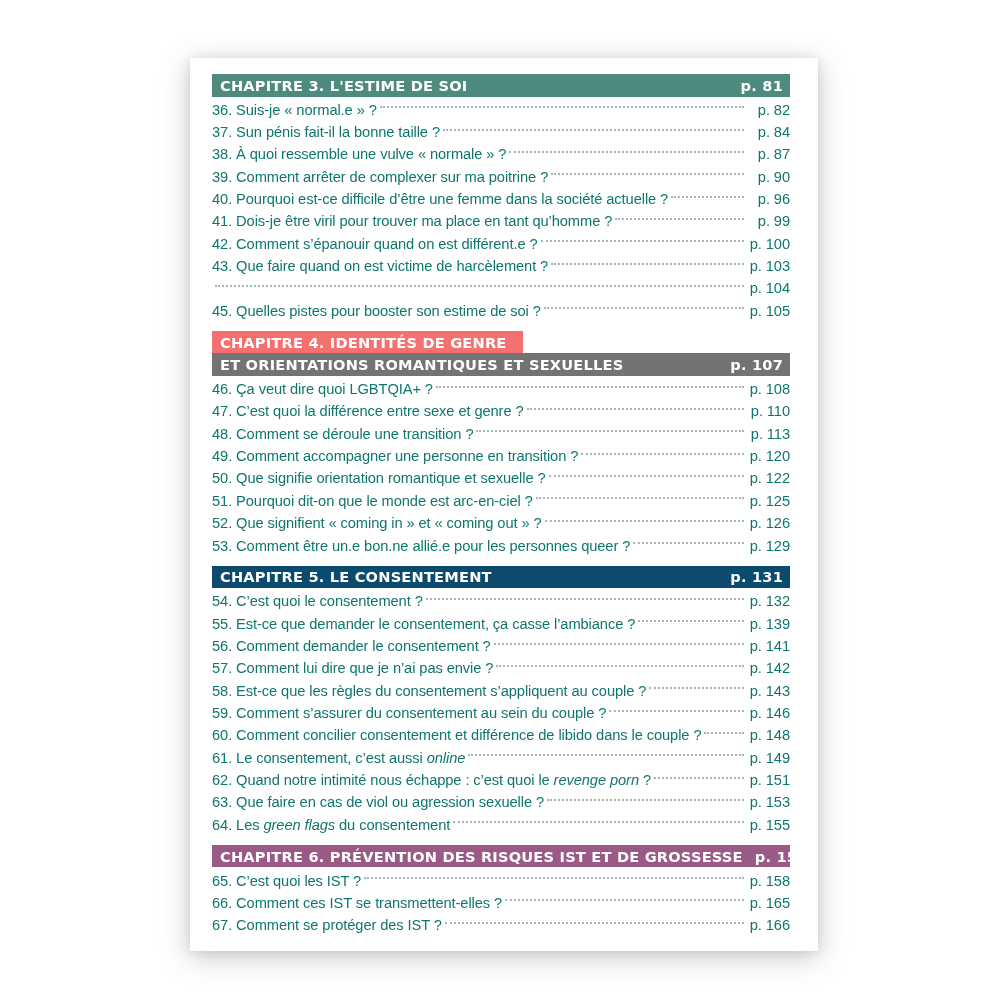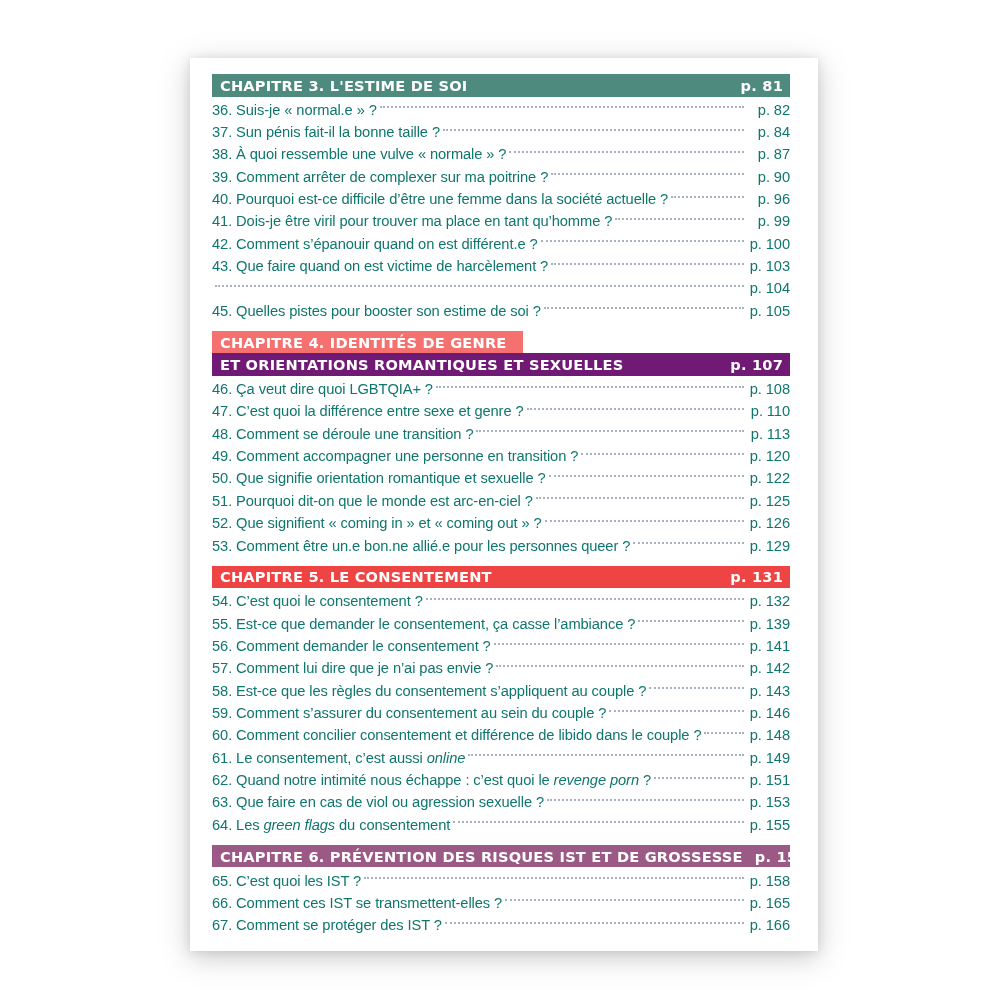--- a/index.html
+++ b/index.html
@@ -128,21 +128,21 @@
             <div class="toc-entry">
               <span class="entry-label">45. Quelles pistes pour booster son estime de soi ?</span>
               <span class="dotted-leader"></span>
               <span class="entry-page">p. 105</span>
             </div>
           </div>
         </div>
         <div class="toc-section">
           <div class="chapter-header"><div class="chapter-header-line band-fit" style="background: rgb(245, 113, 112);">
               <span class="chapter-title">CHAPITRE 4. IDENTITÉS DE GENRE</span>
-            </div><br><div class="chapter-header-line band-full" style="background: #701a75;">
+            </div><br><div class="chapter-header-line band-full" style="background: #737373;">
               <span class="chapter-title">ET ORIENTATIONS ROMANTIQUES  ET SEXUELLES</span>
               <span class="chapter-page">p. 107</span>
             </div></div>
           <div class="entries">
             <div class="toc-entry">
               <span class="entry-label">46. Ça veut dire quoi LGBTQIA+ ?</span>
               <span class="dotted-leader"></span>
               <span class="entry-page">p. 108</span>
             </div>
             <div class="toc-entry">
@@ -177,21 +177,21 @@
             </div>
             <div class="toc-entry">
               <span class="entry-label">53. Comment être un.e bon.ne allié.e pour les personnes queer ?</span>
               <span class="dotted-leader"></span>
               <span class="entry-page">p. 129</span>
             </div>
           </div>
         </div>
         <div class="toc-section">
           <div class="chapter-header">
-            <div class="chapter-header-line band-full" style="background: #ef4444;">
+            <div class="chapter-header-line band-full" style="background: #0c4a6e;">
               <span class="chapter-title">CHAPITRE 5. LE CONSENTEMENT</span>
               <span class="chapter-page">p. 131</span>
             </div>
           </div>
           <div class="entries">
             <div class="toc-entry">
               <span class="entry-label">54. C’est quoi le consentement ?</span>
               <span class="dotted-leader"></span>
               <span class="entry-page">p. 132</span>
             </div>

